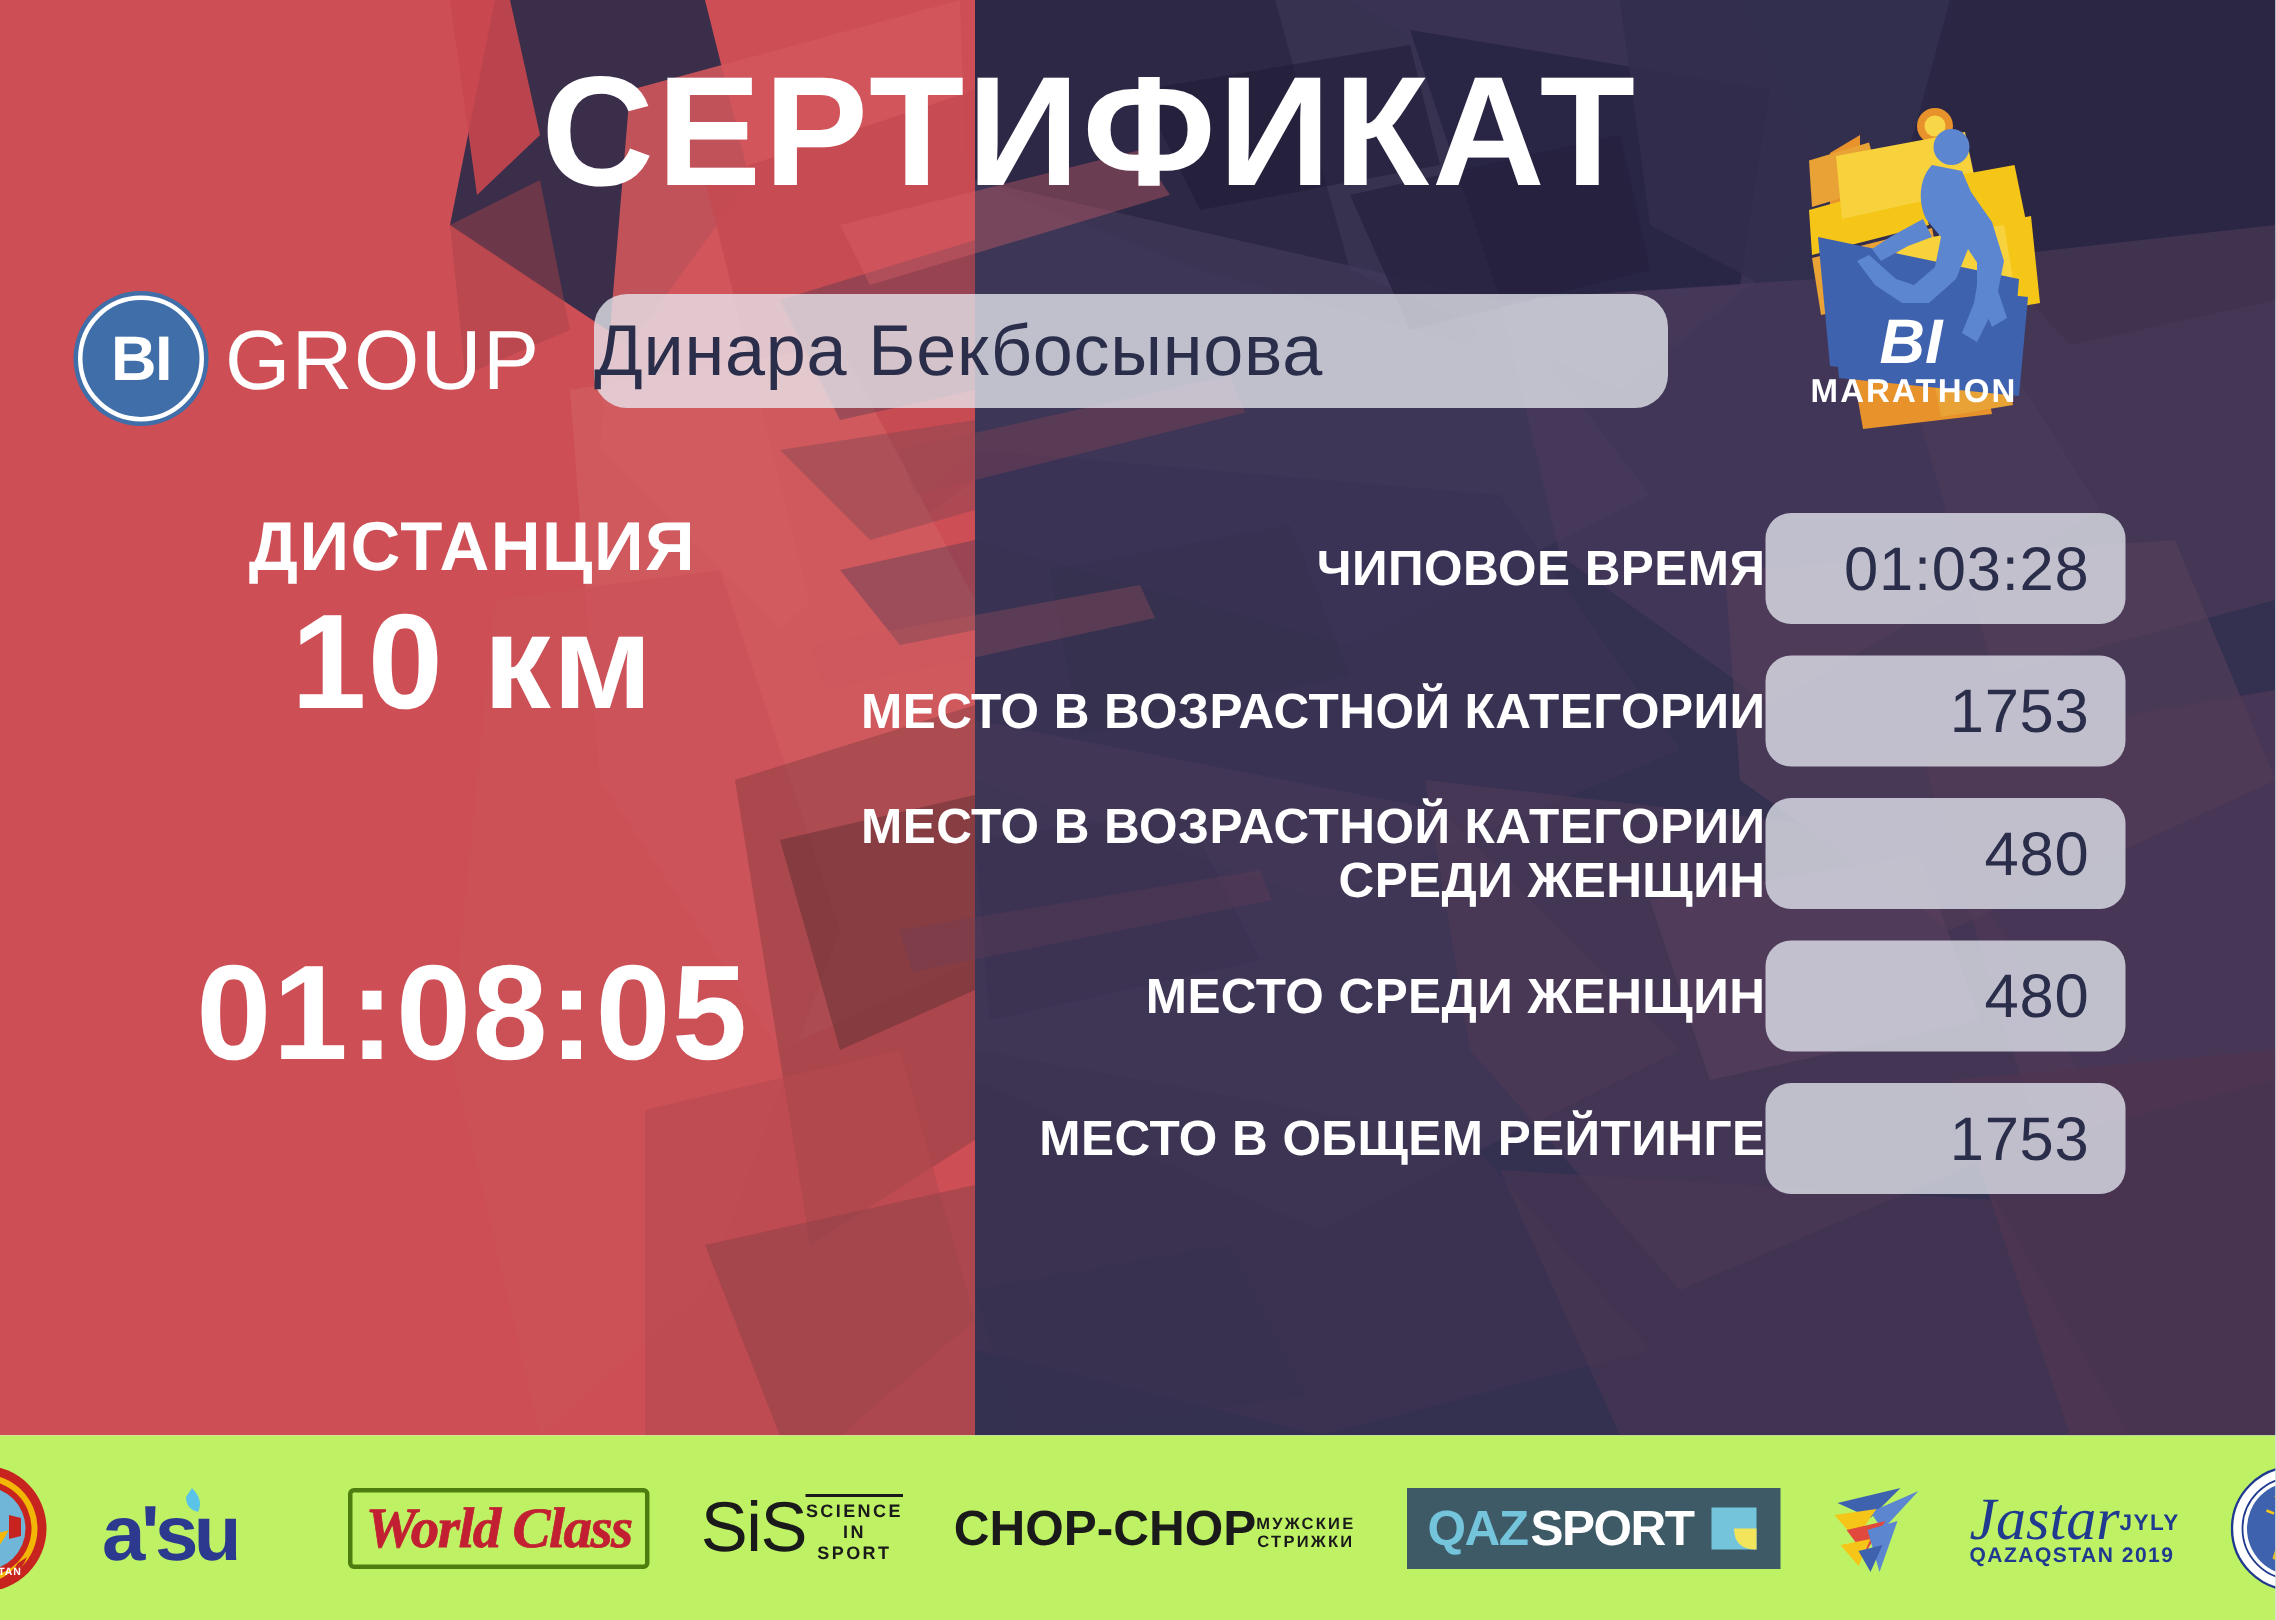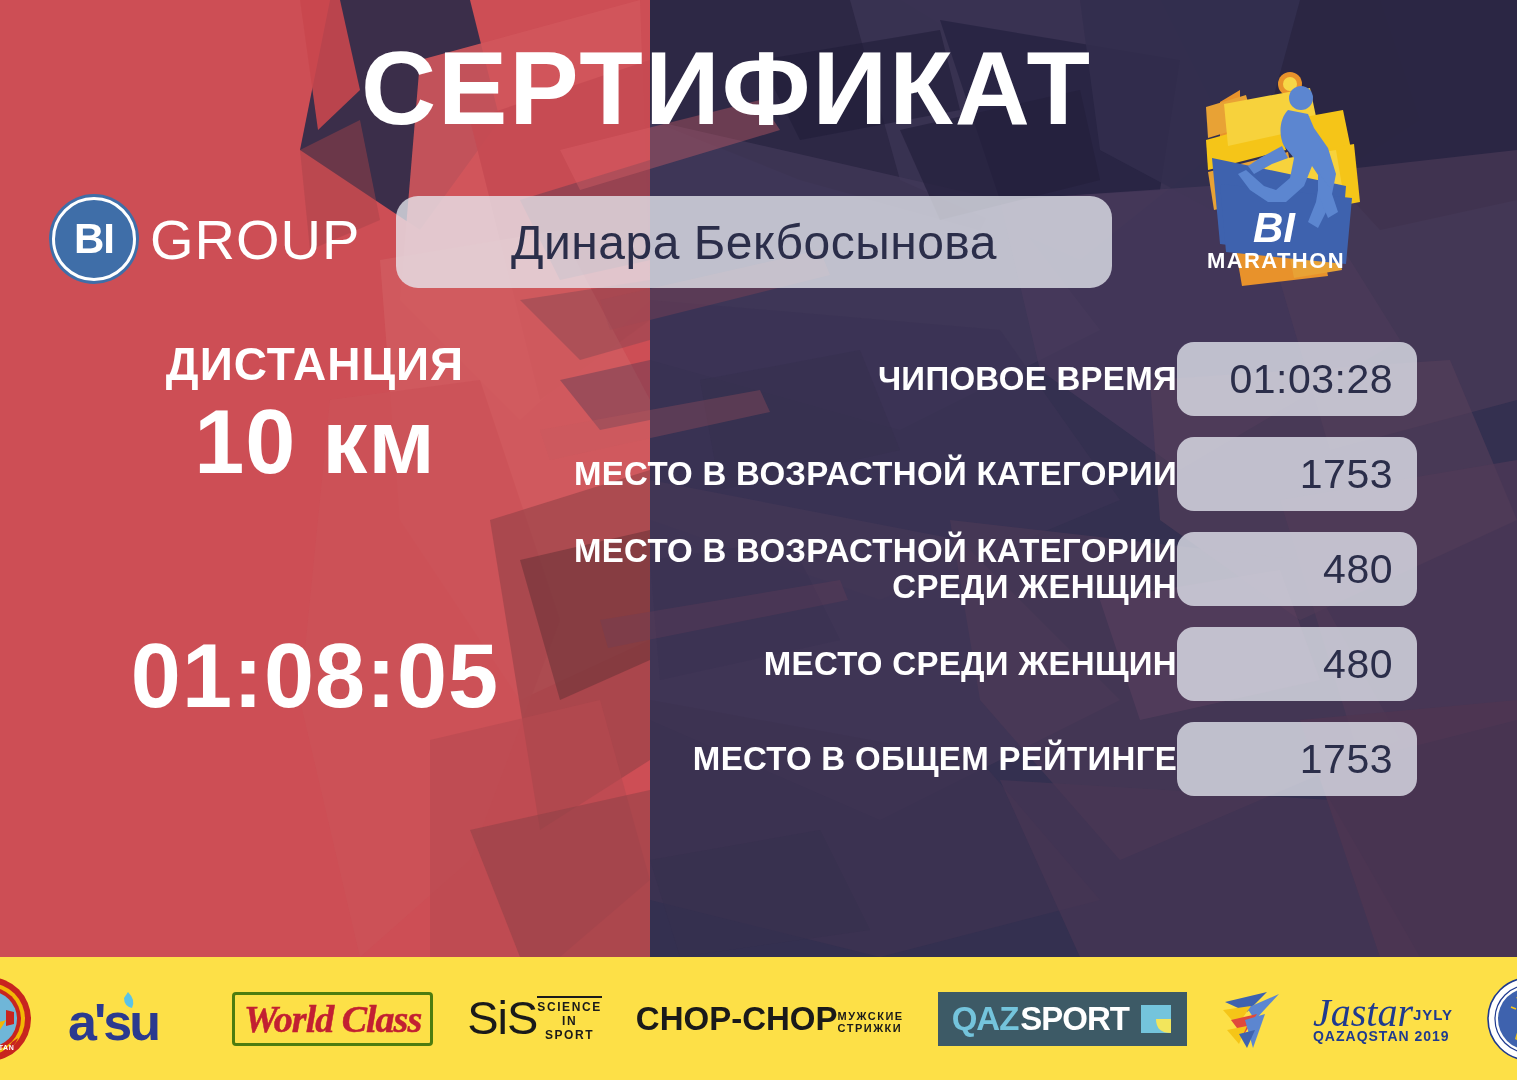--- a/index.html
+++ b/index.html
@@ -70,26 +70,26 @@
   .brand-text {
     color:#ffffff;
     font-size:56px;
     font-weight:normal;
     letter-spacing:1px;
   }
 
   .name-pill {
     position:absolute;
     left:396px; top:196px;
-    width:716px; height:92px;
+    width:716px; height:76px;
     border-radius:22px;
     background:rgba(233,235,242,0.76);
     display:flex;
     align-items:center;
-    justify-content:center;
+    justify-content:flex-start;
   }
   .name-pill span {
     color:#2B2E4A;
     font-size:48px;
     font-weight:normal;
     letter-spacing:0.5px;
     white-space:nowrap;
   }
 
   
@@ -161,21 +161,21 @@
     letter-spacing:0.5px;
     margin-left:22px;
   }
 
   
   .sponsors {
     position:absolute;
     left:0; top:957px;
     width:1517px;
     height:123px;
-    background:#fde047;
+    background:#bef264;
     display:flex;
     align-items:center;
     justify-content:center;
     gap:34px;
     padding:0 46px;
   }
   .sp { display:flex; align-items:center; justify-content:center; }
 
   .sp-worldclass {
     color:#C22032;
@@ -202,21 +202,21 @@
   .sp-sis .sis-sub {
     color:#1A1A1A;
     font-size:12px;
     font-weight:bold;
     letter-spacing:1.6px;
     border-top:2px solid #1A1A1A;
     padding-top:2px;
     margin-top:1px;
   }
 
-  .sp-chop { text-align:left; }
+  .sp-chop { text-align:center; }
   .sp-chop .chop-main {
     color:#1A1A1A;
     font-size:33px;
     font-weight:bold;
     letter-spacing:0px;
     line-height:1;
     white-space:nowrap;
   }
   .sp-chop .chop-sub {
     color:#1A1A1A;

